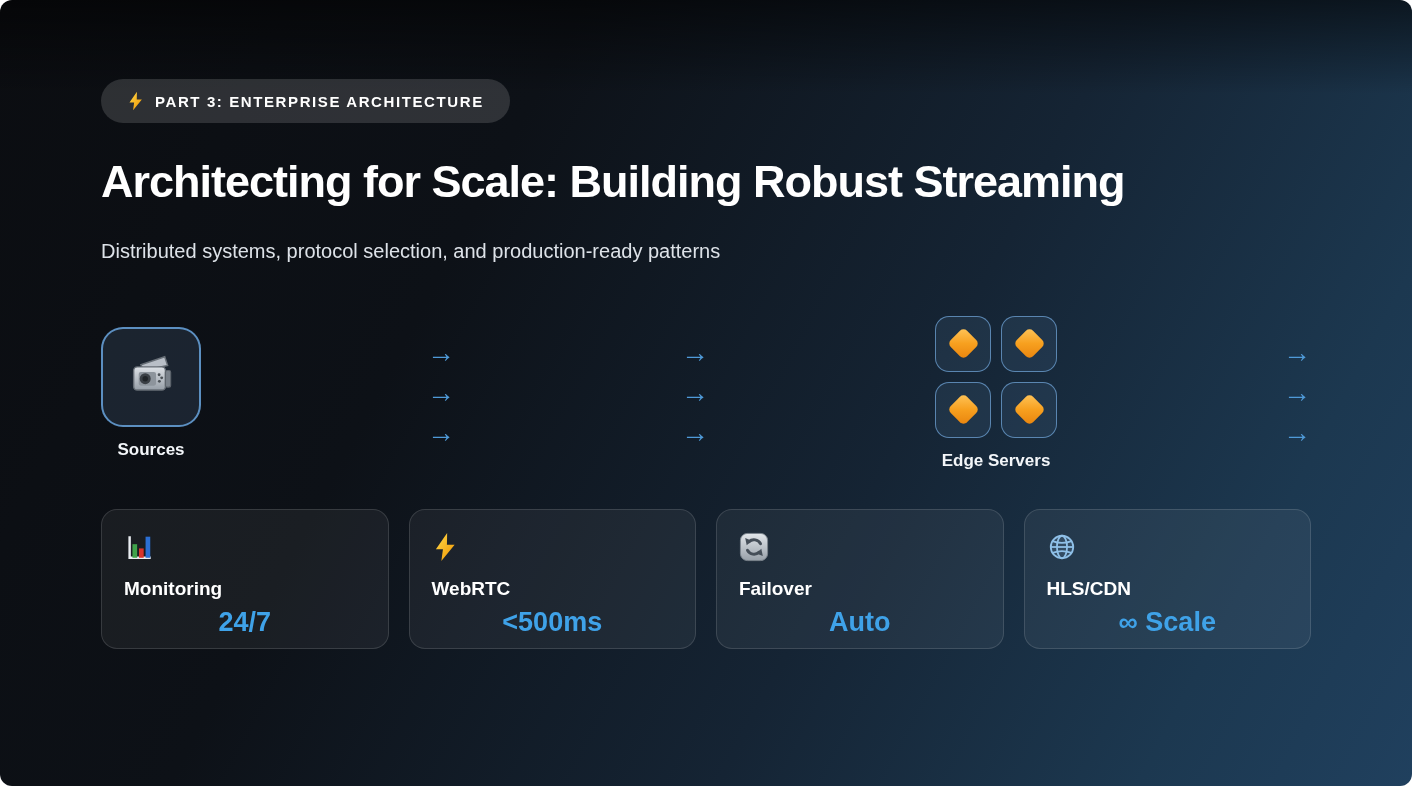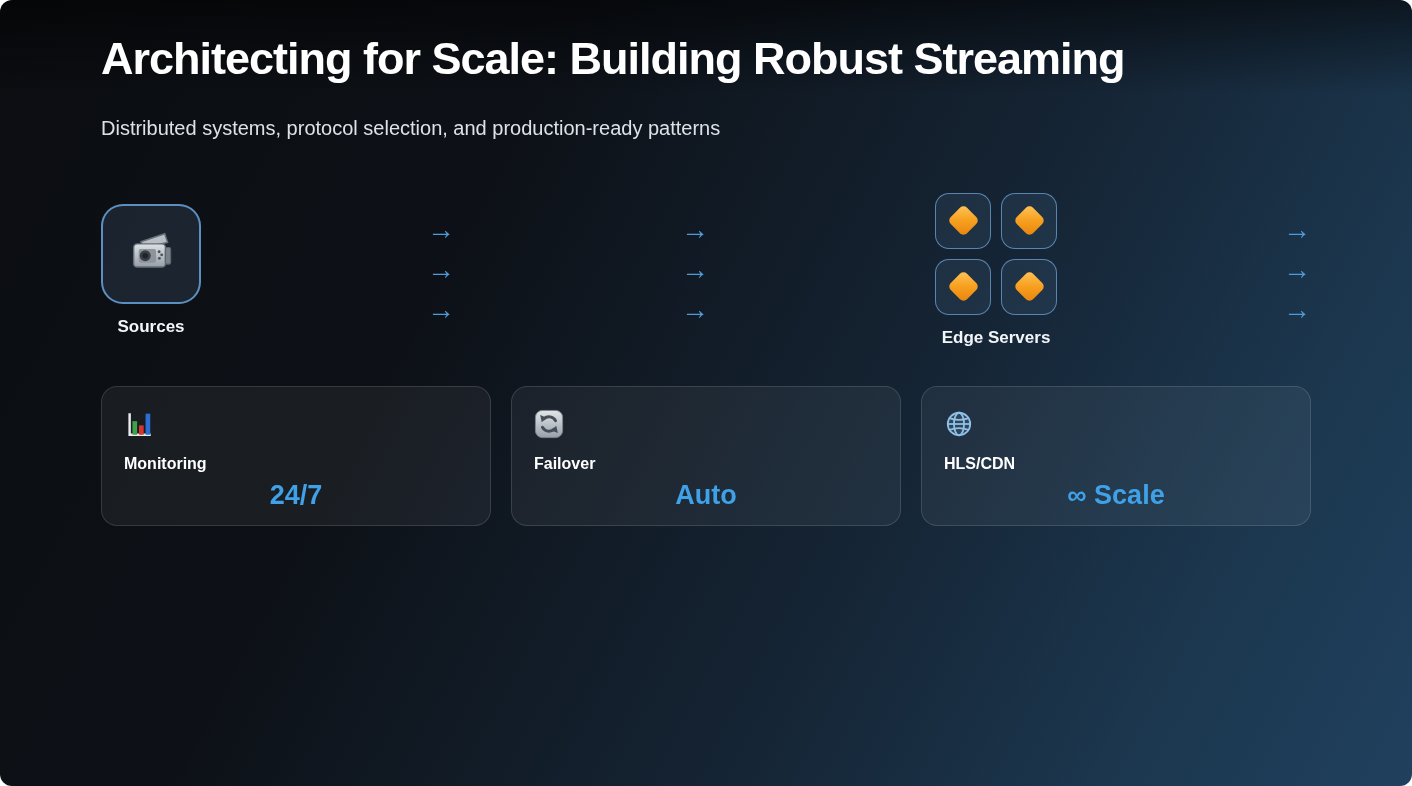--- a/index.html
+++ b/index.html
@@ -104,29 +104,41 @@
     gap: 20px;
   }
   .card {
     flex: 1;
     height: 140px;
     border-radius: 16px;
     border: 1px solid rgba(255,255,255,0.13);
     background: rgba(255,255,255,0.055);
     padding: 22px 22px;
   }
-  .card-label { margin-top: 12px; color: #ffffff; font-size: 16px; font-weight: 700; }
+  .card-label { margin-top: 12px; color: #ffffff; font-size: 19px; font-weight: 700; }
   .card-value { margin-top: 7px; color: #3fa2e8; font-size: 27px; font-weight: 800; text-align: center; }
 </style>
 </head>
 <body>
 
 <div class="slide">
 
   
+  <div class="badge">
+    <svg width="17" height="20" viewBox="0 0 24 28">
+      <defs>
+          <linearGradient id="boltA" x1="0" y1="0" x2="1" y2="1">
+        <stop offset="0" stop-color="#ffd94a"></stop>
+            <stop offset="1" stop-color="#f09500"></stop>
+      </linearGradient>
+        </defs>
+      <path d="M14 1 3.5 16h6.6L8.6 27 21 11.8h-7.2L14 1Z" fill="url(#boltA)"></path>
+    </svg>
+    <span class="badge-label">PART 3: ENTERPRISE ARCHITECTURE</span>
+  </div>
 
   
   <h1 class="title">Architecting for Scale: Building Robust Streaming</h1>
   <p class="subtitle">Distributed systems, protocol selection, and production-ready patterns</p>
 
   
   <div class="pipeline">
 
     <div class="stage">
       <div class="big-box">
@@ -198,20 +210,33 @@
       <svg width="30" height="30" viewBox="0 0 32 32">
         <path d="M6 4.5V27.5H28.5" fill="none" stroke="#e9edf1" stroke-width="2.6"></path>
         <rect x="9" y="13" width="5" height="14.5" fill="#3fa24a"></rect>
         <rect x="16" y="17.5" width="5" height="10" fill="#d9342b"></rect>
         <rect x="23" y="5" width="5" height="22.5" fill="#2b6fd4"></rect>
       </svg>
       <div class="card-label">Monitoring</div>
       <div class="card-value">24/7</div>
     </div>
 
+    <div class="card">
+      <svg width="26" height="30" viewBox="0 0 24 28">
+        <defs>
+            <linearGradient id="boltB" x1="0" y1="0" x2="1" y2="1">
+          <stop offset="0" stop-color="#ffd94a"></stop>
+              <stop offset="1" stop-color="#f09500"></stop>
+        </linearGradient>
+          </defs>
+        <path d="M14 1 3.5 16h6.6L8.6 27 21 11.8h-7.2L14 1Z" fill="url(#boltB)"></path>
+      </svg>
+      <div class="card-label">WebRTC</div>
+      <div class="card-value">&lt;500ms</div>
+    </div>
 
     <div class="card">
       <svg width="30" height="30" viewBox="0 0 32 32">
         <defs>
             <linearGradient id="btnGrad" x1="0" y1="0" x2="0" y2="1">
           <stop offset="0" stop-color="#e2e6ea"></stop>
               <stop offset="1" stop-color="#98a0a9"></stop>
         </linearGradient>
           </defs>
         <rect x="1.5" y="1.5" width="29" height="29" rx="7.5" fill="url(#btnGrad)" stroke="#7c848d" stroke-width="1"></rect>

